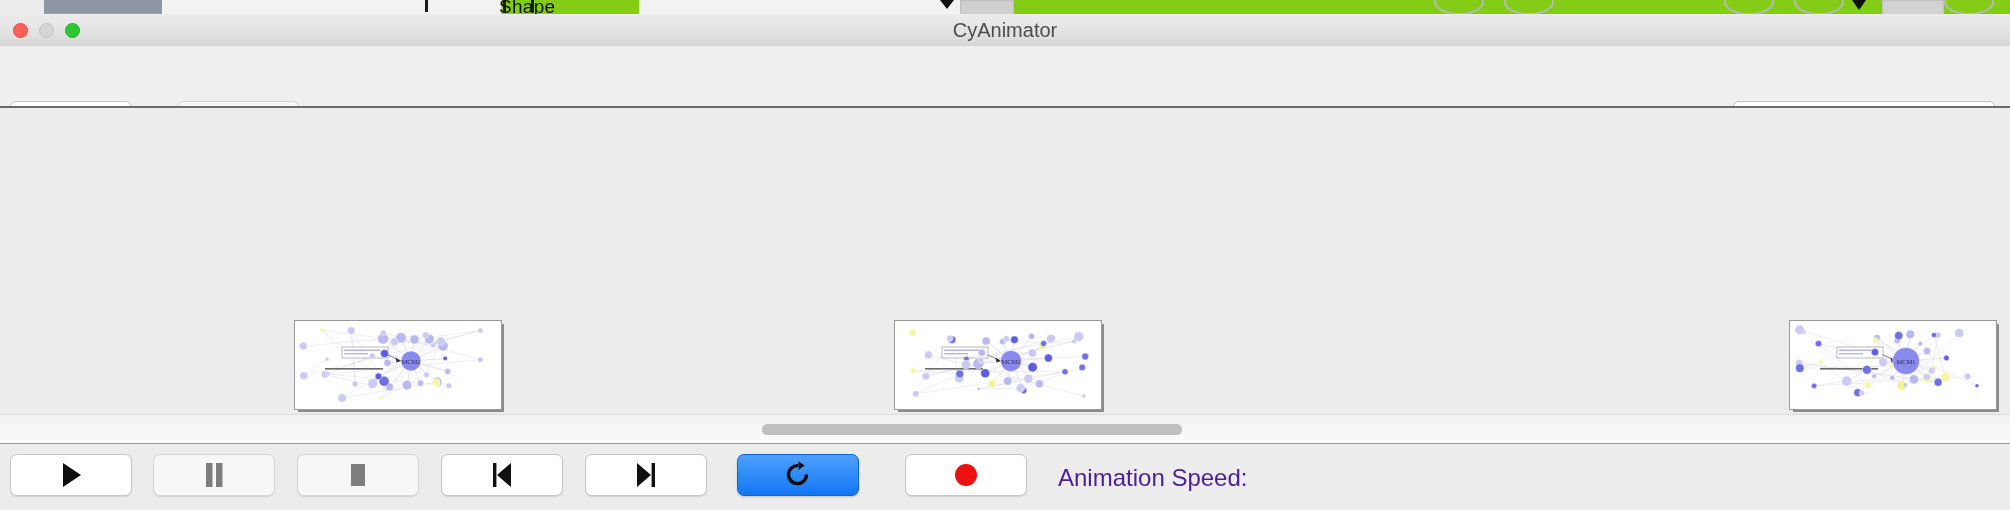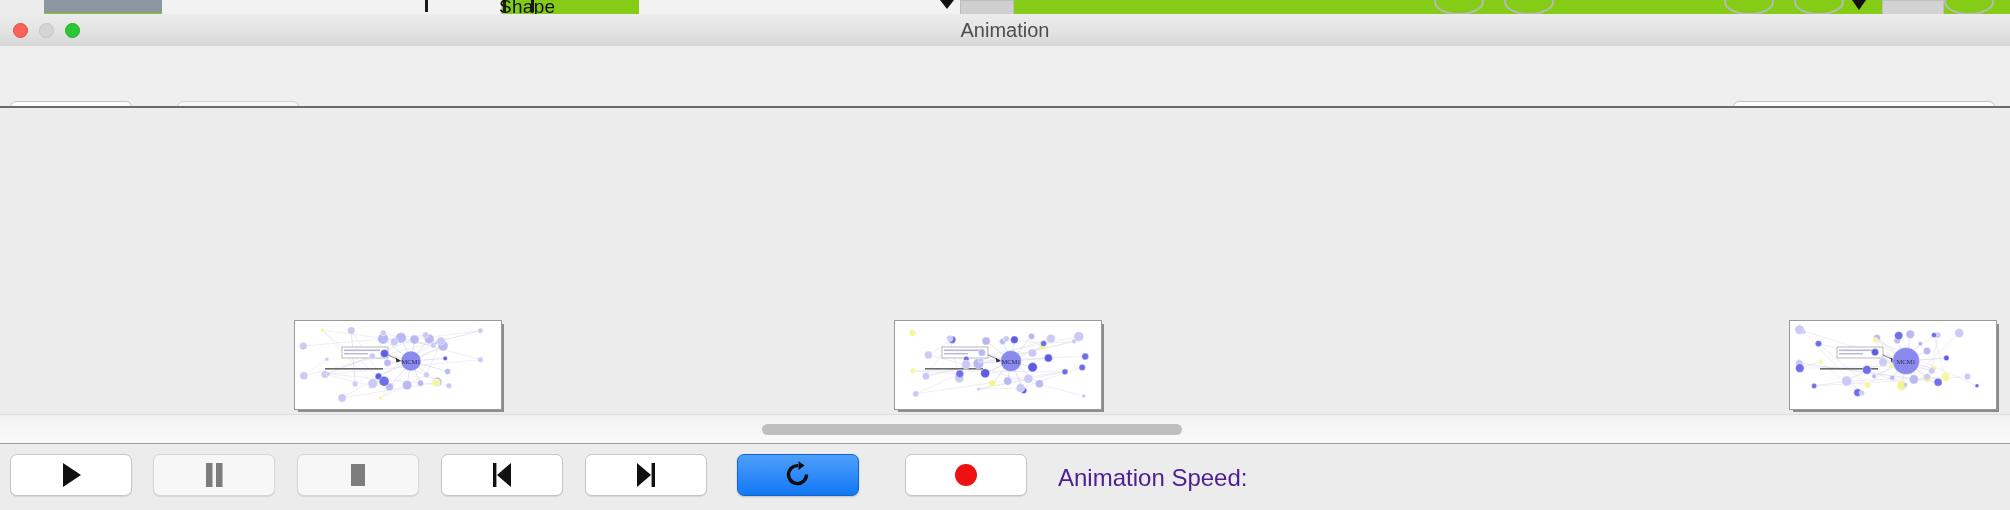--- a/index.html
+++ b/index.html
@@ -140,21 +140,21 @@
     <div class="caret2"></div>
     <div class="grey-box2"></div>
   </div>
 
   <div class="titlebar">
     <div class="traffic">
       <div class="tl red"></div>
       <div class="tl yellow"></div>
       <div class="tl green"></div>
     </div>
-    <div class="win-title">Animation</div>
+    <div class="win-title">CyAnimator</div>
   </div>
 
   <div class="toolbar">
     <div class="btn" id="add-frame-button">
       <span class="plus-glyph"></span>
     </div>
     <div class="btn dis" id="delete-frame-button">
       <span class="trash-glyph">
         <svg width="23" height="26" viewBox="0 0 23 26">
           <rect x="1" y="4.2" width="21" height="2.6" rx="1" fill="#7c7c7c"></rect>

